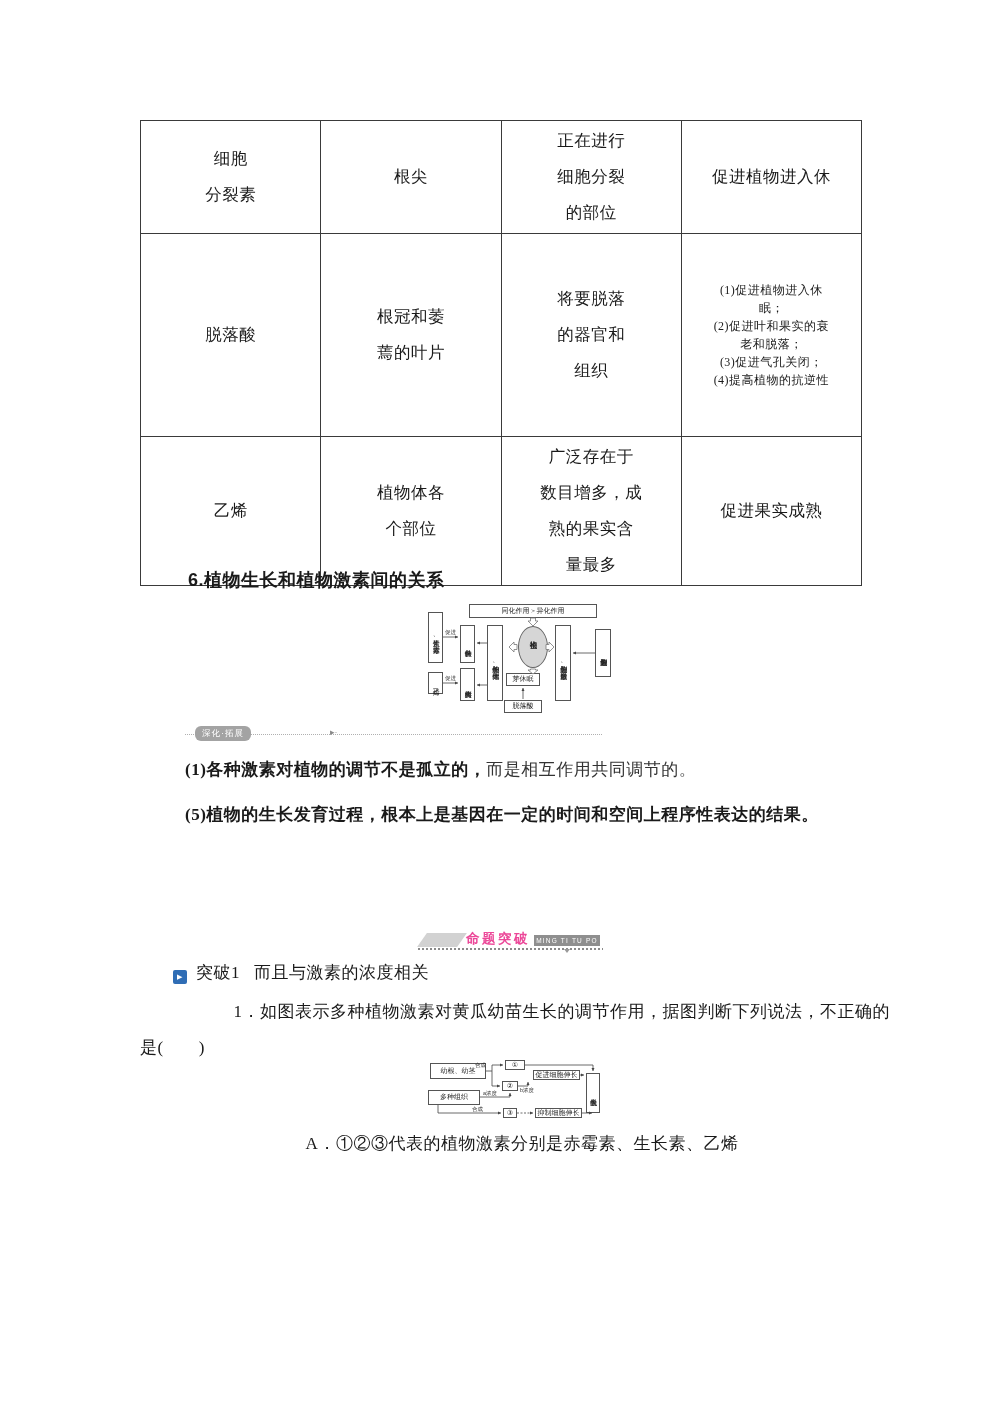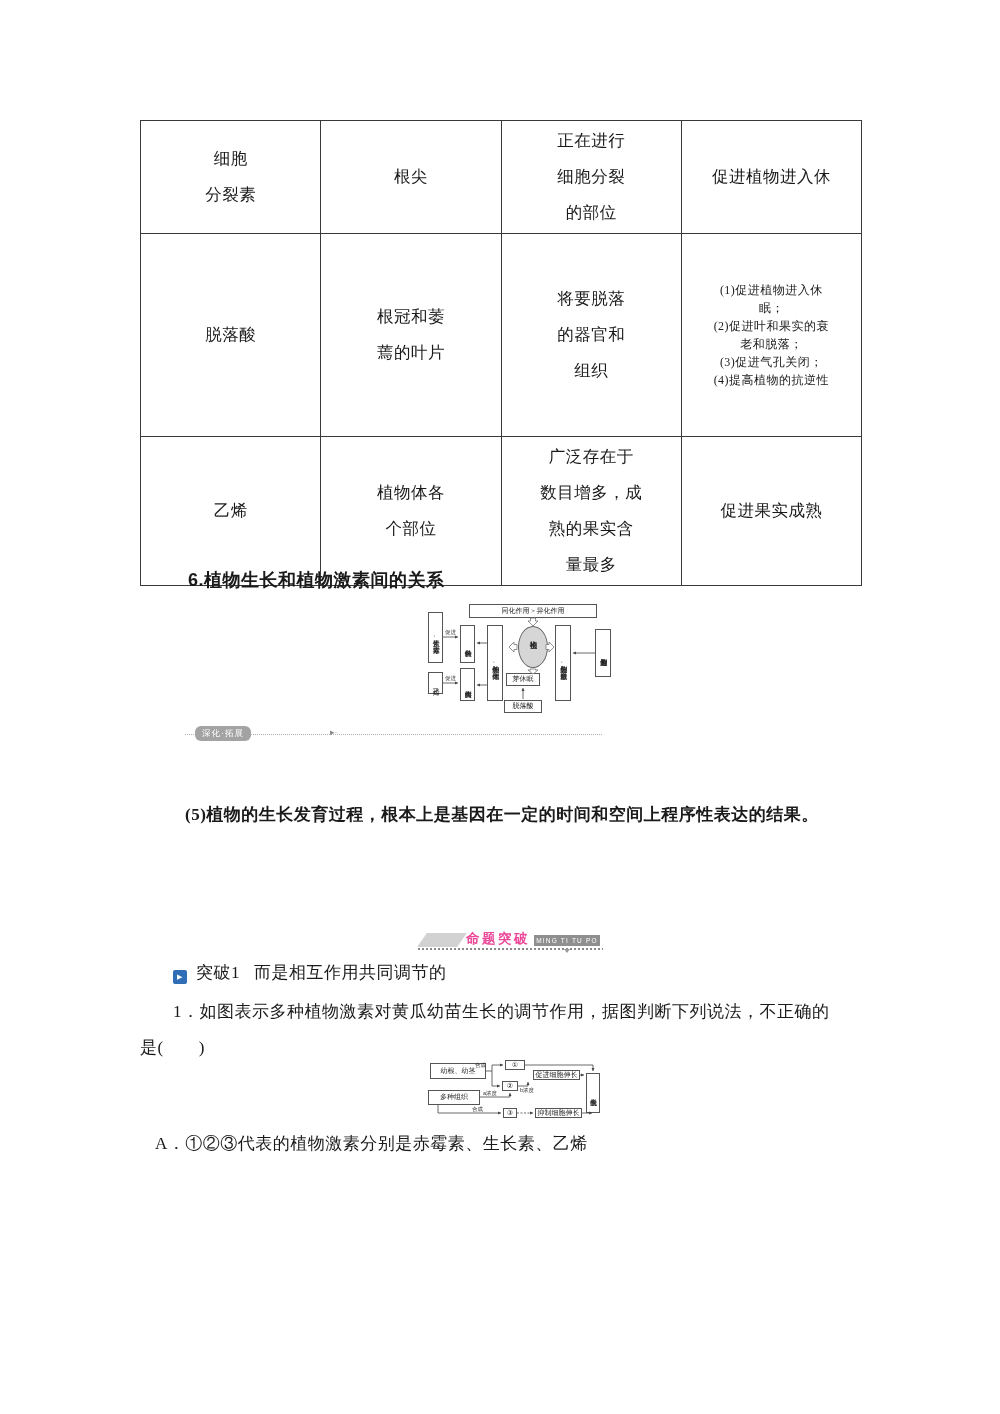--- a/index.html
+++ b/index.html
@@ -26,23 +26,23 @@
     font-size:18px; font-weight:bold; text-indent:48px; letter-spacing:.5px;
     font-family:"Liberation Sans", sans-serif;
   }
   .para { position:absolute; left:140px; width:745px; font-size:17px; line-height:40px; letter-spacing:.5px; }
   .p1 { top:750px; text-indent:45px; }
   .p1 .lead { font-weight:bold; }
   .p1 .rest { color:#333; }
   .p2 { top:795px; text-indent:45px; font-weight:bold; }
   .p3 { top:840px; text-indent:45px; font-weight:bold; white-space:pre-line; }
   .qline { position:absolute; left:140px; width:750px; font-size:17px; letter-spacing:.5px; }
-  .q1 { top:1000px; padding-left:33px; }
+  .q1 { top:1000px; padding-left:33px;text-align:right; }
   .q2 { top:1036px; }
-  .opt { position:absolute; left:123px; width:750px; font-size:17px; letter-spacing:.5px; }
+  .opt { position:absolute; left:131px; width:750px; font-size:17px; letter-spacing:.5px;text-align:center; }
   .optA { top:1132px; padding-left:32px; }
   .optB { top:1172px; padding-left:7px; }
   
   .deepen-row { position:absolute; left:140px; top:726px; width:462px; height:16px; }
   .deepen-row .dotline { position:absolute; left:45px; right:0; top:8px; border-top:1px dotted #b0b0b0; }
   .deepen-badge {
     position:absolute; left:55px; top:0; width:56px; height:15px; background:#a3a3a3;
     border-radius:6px; color:#fff; font-size:8.5px; line-height:15px; text-align:center;
     letter-spacing:1px; font-family:"Liberation Sans", sans-serif;
   }
@@ -169,32 +169,35 @@
       <path d="M105.5,71 L110.5,71 L110.5,72 L113,72 L108,76 L103,72 L105.5,72 Z" fill="#fff" stroke="#777" stroke-width="0.8"></path>
     </svg>
   </div>
 
   <div class="deepen-row">
     <div class="dotline"></div>
     <div class="deepen-badge">深化·拓展</div>
     <div class="deepen-mark">▸·</div>
   </div>
 
+  <div class="para p1">
+    <span class="lead">(1)各种激素对植物的调节不是孤立的，</span><span class="rest">而是相互作用共同调节的。</span>
+  </div>
   <div class="para p2">(5)植物的生长发育过程，根本上是基因在一定的时间和空间上程序性表达的结果。</div>
 
   <div class="band">
     <div class="slab"></div>
     <div class="title">命题突破</div>
     <div class="underline"></div>
     <div class="pinyin">MING TI TU PO</div>
     <div class="pointer"></div>
   </div>
 
   <div class="bt">
-    <span class="play">▶</span><span class="lbl">突破1</span><span>而是相互作用共同调节的</span>
+    <span class="play">▶</span><span class="lbl">突破1</span><span>而且与激素的浓度相关</span>
   </div>
 
   <div class="qline q1">1．如图表示多种植物激素对黄瓜幼苗生长的调节作用，据图判断下列说法，不正确的</div>
   <div class="qline q2">是(　　)</div>
 
   <div class="diagram d2">
     <div class="dg-box" style="left:2px; top:10px; width:56px; height:16px;">幼根、幼茎</div>
     <div class="dg-box" style="left:0px; top:37px; width:52px; height:15px;">多种组织</div>
     <div class="dg-box" style="left:77px; top:7px; width:20px; height:10px;">①</div>
     <div class="dg-box" style="left:74px; top:28px; width:16px; height:10px;">②</div>

